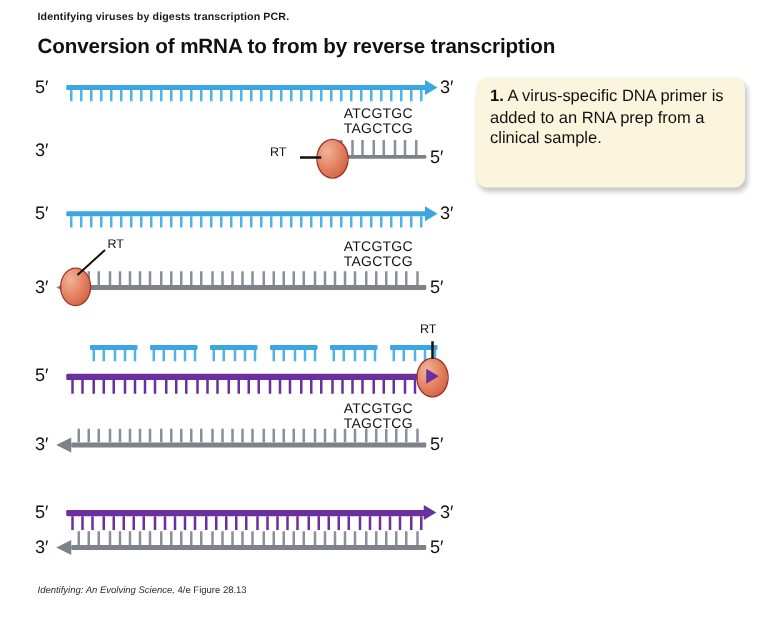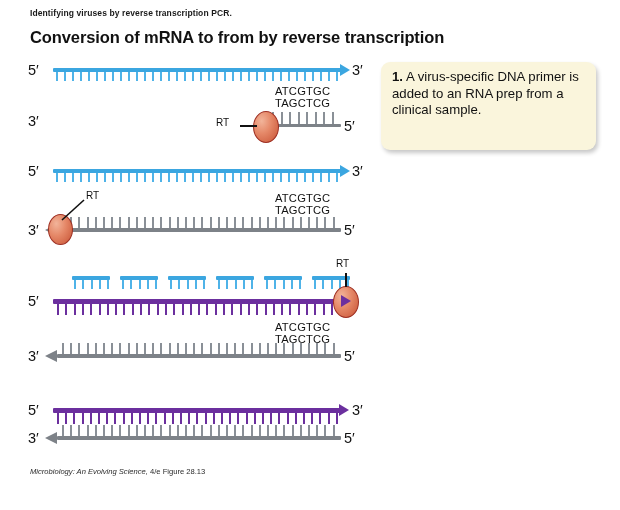--- a/index.html
+++ b/index.html
@@ -99,21 +99,21 @@
   .rt-line{position:absolute;background:#111;}
   .rt-tri{position:absolute;width:0;height:0;}
 
   .leader-svg{position:absolute;overflow:visible;}
 </style>
 </head>
 <body>
 
 <div class="page">
 
-  <div class="caption-top">Identifying viruses by reverse transcription PCR.</div>
+  <div class="caption-top">Identifying viruses by digests transcription PCR.</div>
   <div class="title">Conversion of mRNA to from by reverse transcription</div>
 
   <div class="panel">
     <div class="lbl" style="left:28px;top:62px;">5′</div>
     <div class="lbl" style="left:352px;top:62px;">3′</div>
     <div class="lbl" style="left:28px;top:113px;">3′</div>
     <div class="lbl" style="left:344px;top:118px;">5′</div>
 
     <div class="backbone bb-blue" style="left:53px;top:68px;width:288px;"></div>
     <div class="arrow-r ar-blue" style="left:340px;top:64px;"></div>
@@ -492,16 +492,16 @@
   </div>
 
   <div class="stepbox" style="left:381px;top:62px;width:215px;height:88px;">
     <span style="font-weight:bold;">1.</span><span> A virus-specific DNA primer is added to an RNA prep from a clinical sample.</span>
   </div>
 
 
 
 
   <div class="footer">
-    <span class="it">Microbiology: An Evolving Science,</span><span> 4/e  Figure 28.13</span><br>
+    <span class="it">Identifying: An Evolving Science,</span><span> 4/e  Figure 28.13</span><br>
   </div>
 
 </div>
 
 </body></html>

